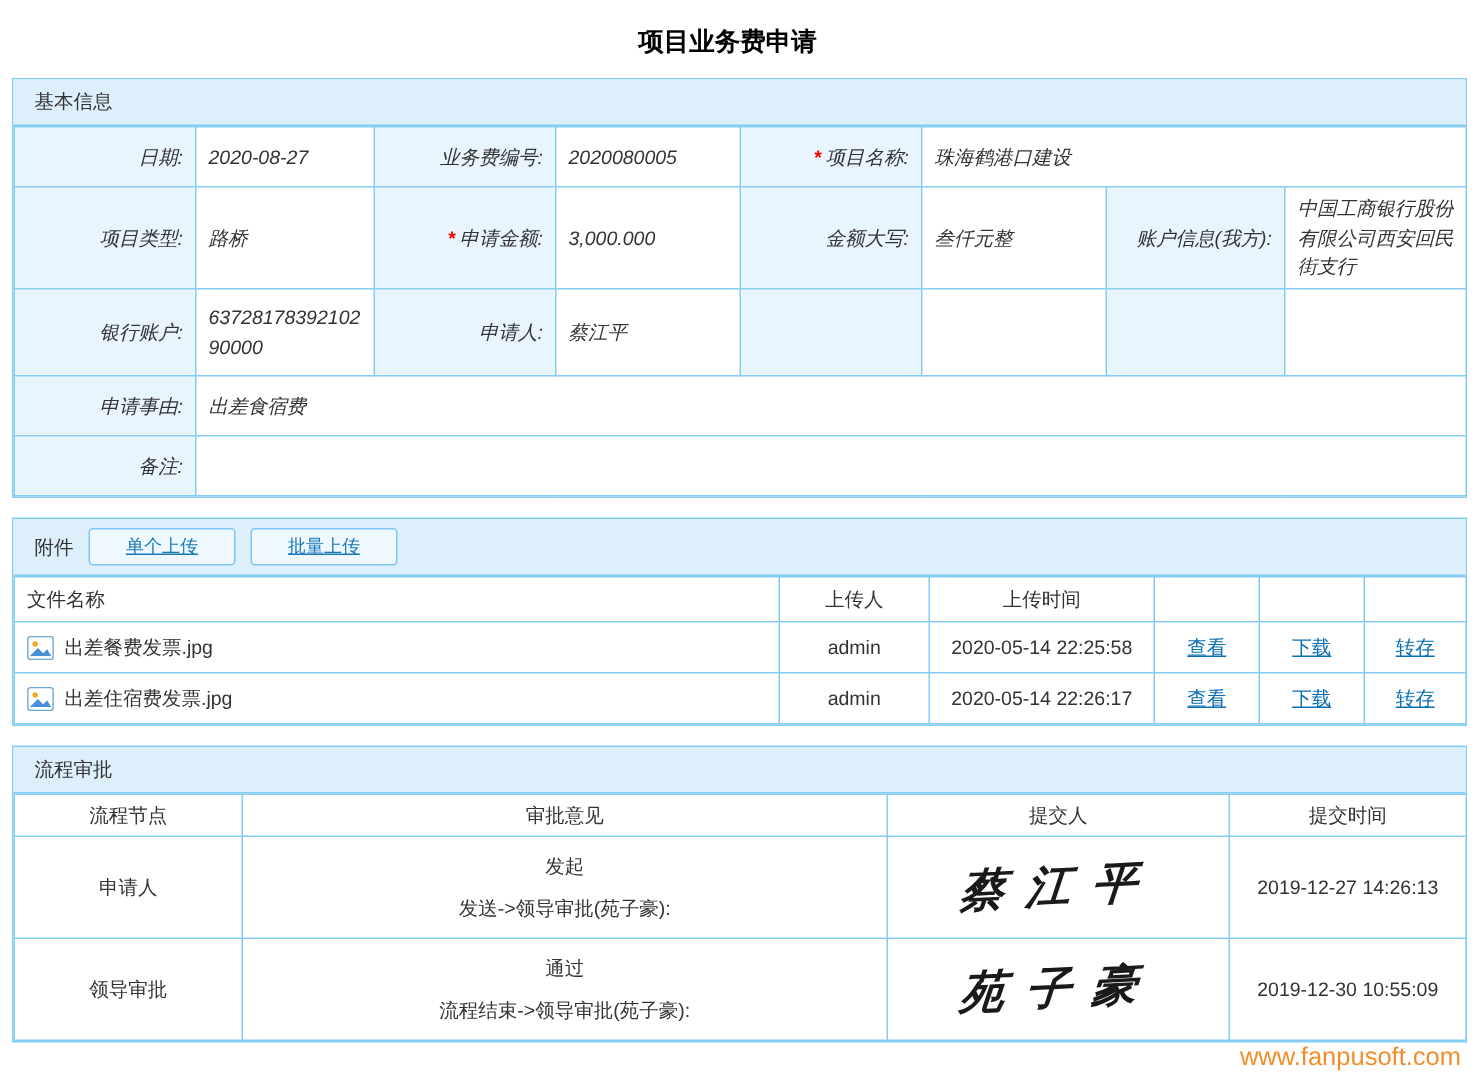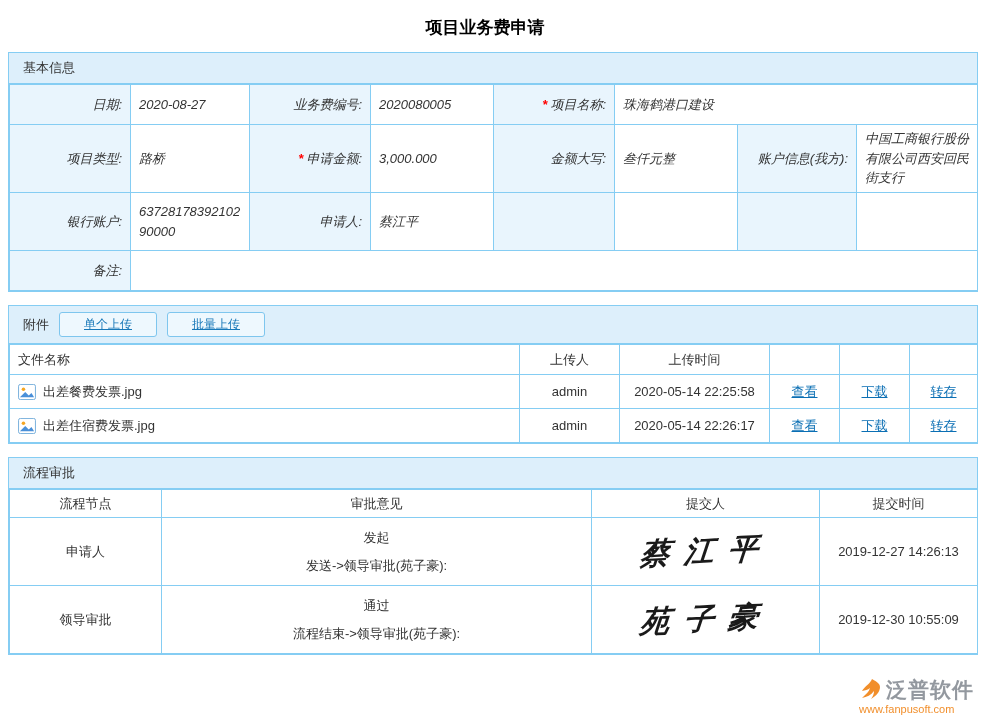--- a/index.html
+++ b/index.html
@@ -83,21 +83,21 @@
     background: transparent;
   }
   .wm-top { display: flex; align-items: center; gap: 3px; }
   .wm-brand {
     font-family: "DejaVu Serif", "Liberation Serif", serif;
     font-size: 21px;
     font-weight: bold;
     color: #8a9097;
     letter-spacing: 1px;
   }
-  .wm-url { font-size: 11px; color: #f08519; text-align: left; margin-top: -1px; }
+  .wm-url { font-size: 17px; color: #f08519; text-align: left; margin-top: -1px; }
 </style>
 </head>
 <body>
 
 <div class="page-title">项目业务费申请</div>
 
 <div class="panel">
   <div class="panel-strip">
     <span>基本信息</span>
   </div>
@@ -139,20 +139,24 @@
       <td class="lbl">银行账户:</td>
       <td class="val">6372817839210290000</td>
       <td class="lbl">申请人:</td>
       <td class="val">蔡江平</td>
       <td class="lbl"></td>
       <td class="val"></td>
       <td class="lbl"></td>
       <td class="val"></td>
     </tr>
     <tr class="h40">
+      <td class="lbl">申请事由:</td>
+      <td class="val" colspan="7">出差食宿费</td>
+    </tr>
+    <tr class="h40">
       <td class="lbl">备注:</td>
       <td class="val" colspan="7"></td>
     </tr>
   </tbody>
     </table>
 </div>
 
 <div class="panel">
   <div class="panel-strip">
     <span>附件</span>
@@ -249,20 +253,14 @@
         <div>流程结束-&gt;领导审批(苑子豪):</div>
       </td>
       <td class="c"><span class="signature">苑子豪</span></td>
       <td class="c">2019-12-30 10:55:09</td>
     </tr>
   </tbody>
     </table>
 </div>
 
 <div class="watermark">
-  <div class="wm-top">
-    <svg width="24" height="24" viewBox="0 0 24 24">
-      <path fill="#f08519" d="M13 1 C11 6 6 8 3 13 c3-1 6-1 8-3 -1 4-4 6-8 10 5-1 9-3 12-7 0 3-1 5-3 8 5-3 9-7 9-12 C21 5 16 3 13 1z"></path>
-    </svg>
-    <span class="wm-brand">泛普软件</span>
-  </div>
   <div class="wm-url">www.fanpusoft.com</div>
 </div>
 
 </body></html>

